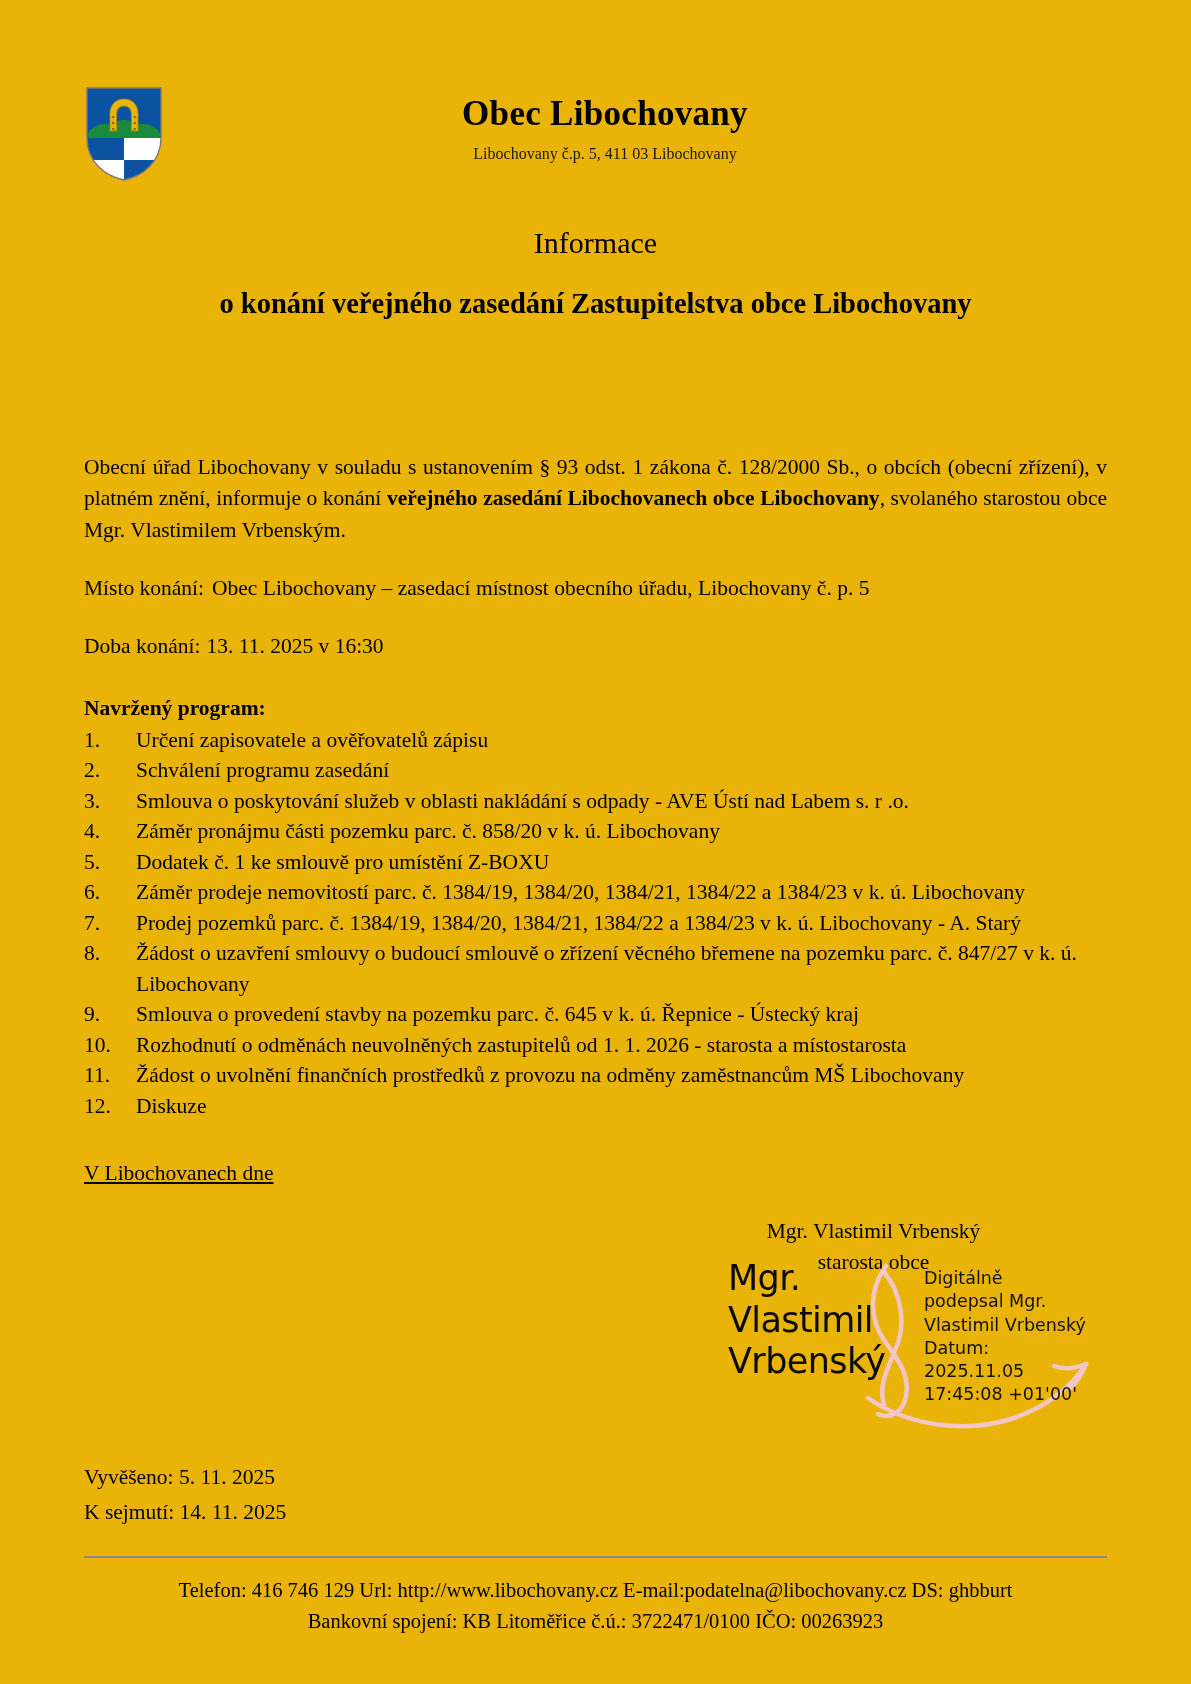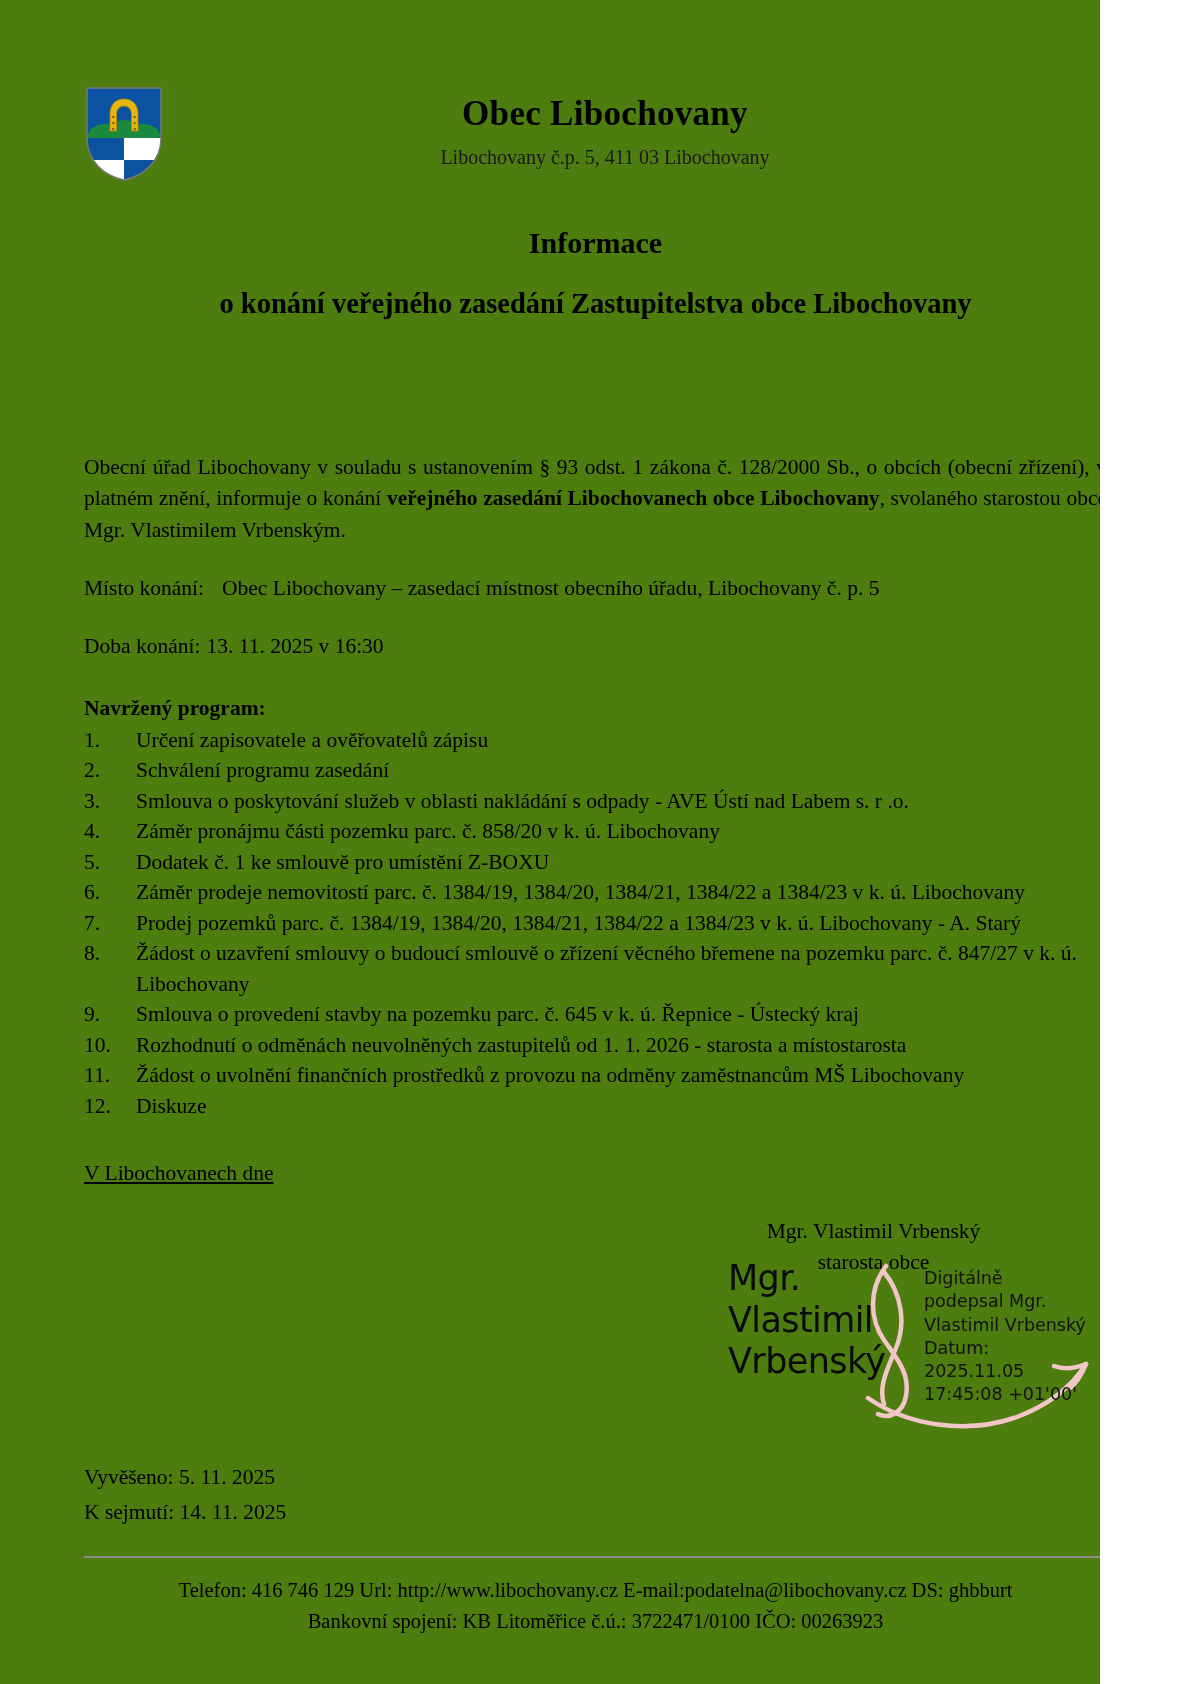--- a/index.html
+++ b/index.html
@@ -2,23 +2,23 @@
 <html lang="cs"><head>
 <meta charset="utf-8">
 <style>
   html, body {
     margin: 0;
     padding: 0;
     background: #ffffff;
   }
   .page {
     position: relative;
-    width: 1100px;
+    width: 1191px;
     height: 1684px;
-    background: #4d7c0f;
+    background: #eab308;
     font-family: "Liberation Serif", "DejaVu Serif", serif;
     color: #000000;
     overflow: hidden;
     box-sizing: border-box;
   }
 
   
   .header {
     position: absolute;
     left: 0;
@@ -41,37 +41,37 @@
     text-align: center;
   }
   .org-title {
     font-size: 35px;
     font-weight: bold;
     letter-spacing: 0.3px;
     line-height: 1.15;
     white-space: nowrap;
   }
   .org-address {
-    font-size: 20px;
+    font-size: 16px;
     line-height: 1.3;
     margin-top: 10px;
     color: #1a1a1a;
   }
 
   
   .doc-title-wrap {
     position: absolute;
     left: 84px;
     top: 225px;
     width: 1023px;
     text-align: center;
   }
   .doc-title-main {
     font-size: 30px;
-    font-weight: bold;
+    font-weight: normal;
     line-height: 1.2;
   }
   .doc-title-sub {
     font-size: 28.5px;
     font-weight: bold;
     line-height: 1.42;
     margin-top: 23px;
     padding: 0 80px;
   }
 
@@ -97,21 +97,21 @@
     display: flex;
     align-items: baseline;
   }
   .kv-label {
     font-weight: normal;
     flex: 0 0 auto;
     white-space: nowrap;
   }
   .kv-value {
     flex: 1 1 auto;
-    margin-left: 18px;
+    margin-left: 8px;
   }
   .kv-row.doba .kv-value { margin-left: 6px; }
 
   .program-head {
     font-size: 21.5px;
     font-weight: bold;
     margin-top: 32px;
     line-height: 1.3;
   }
 

